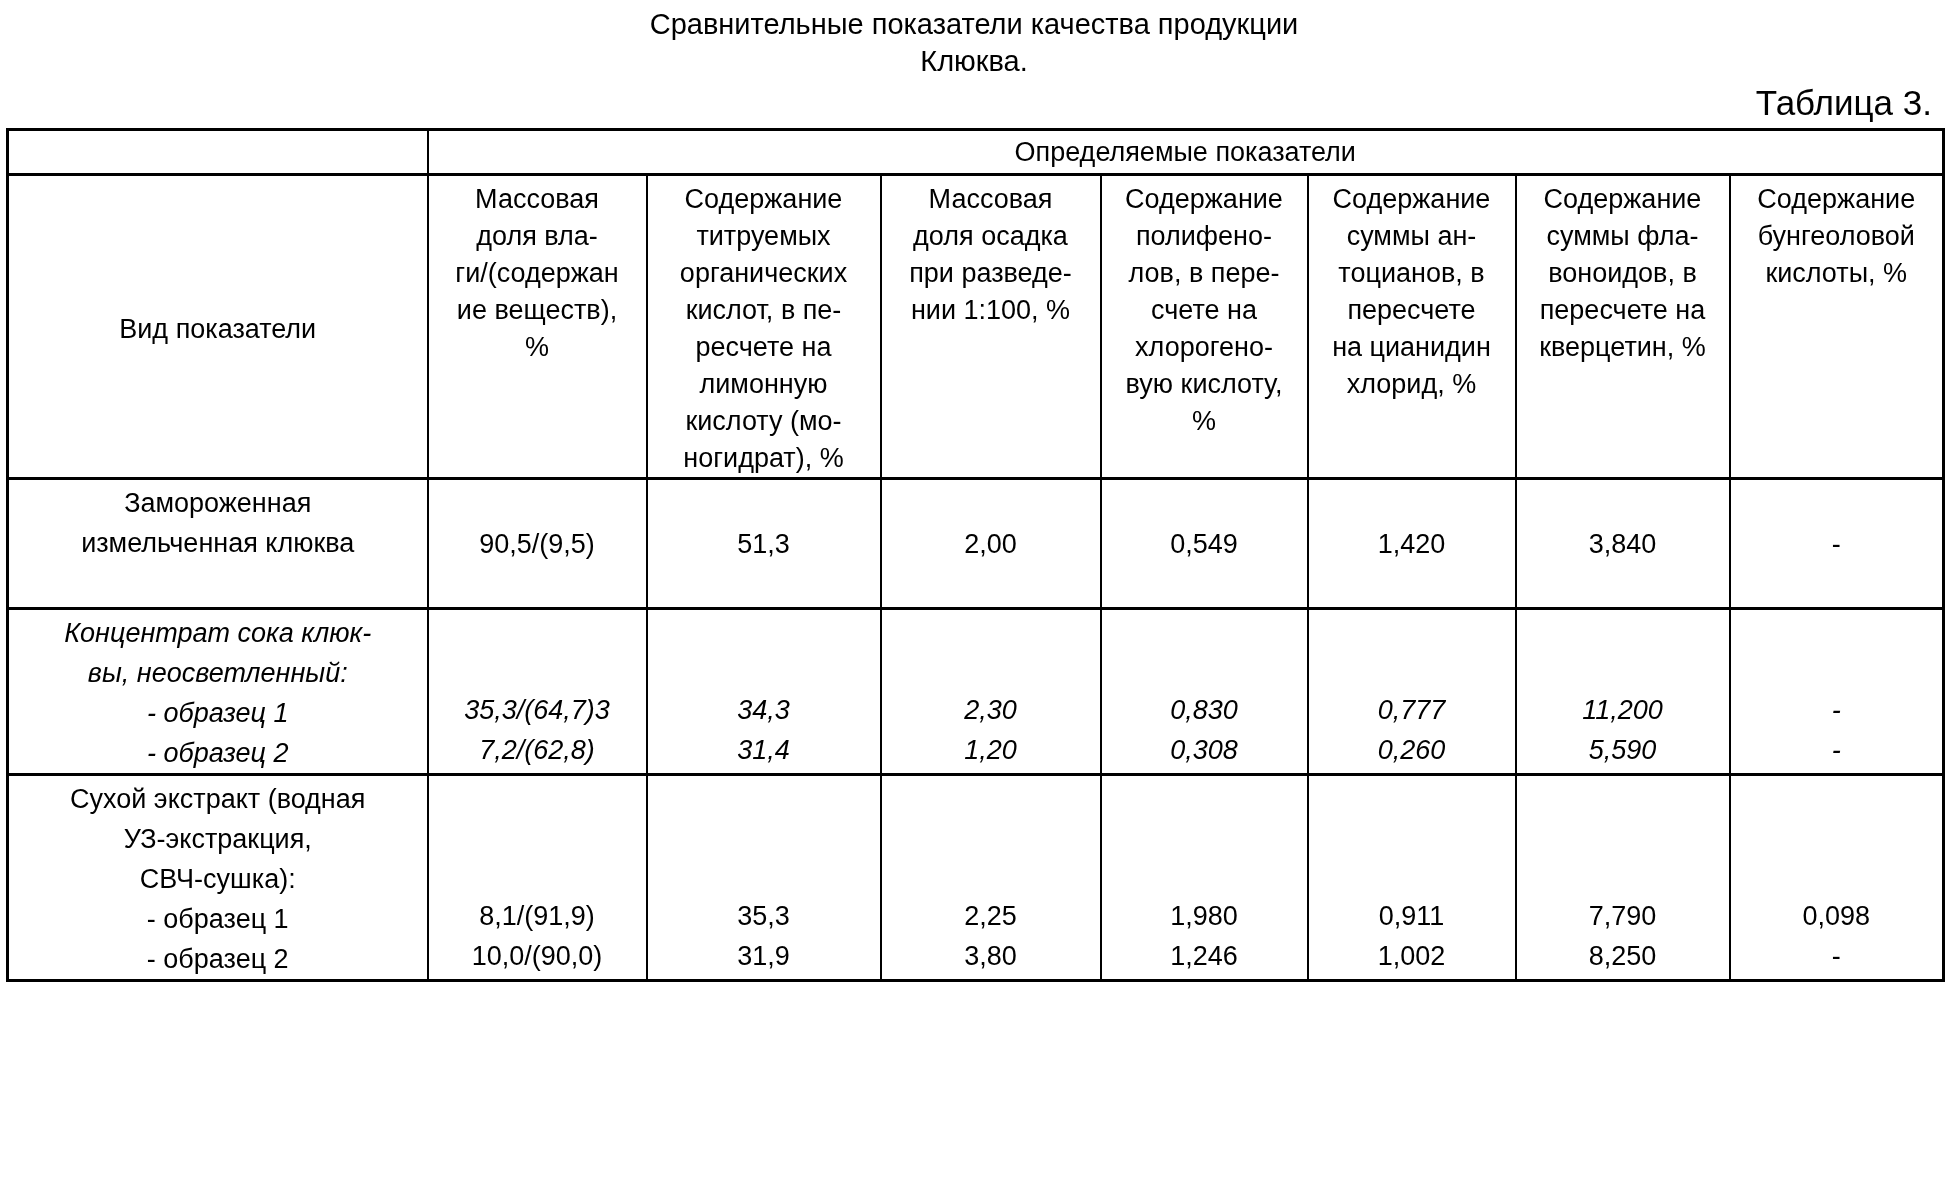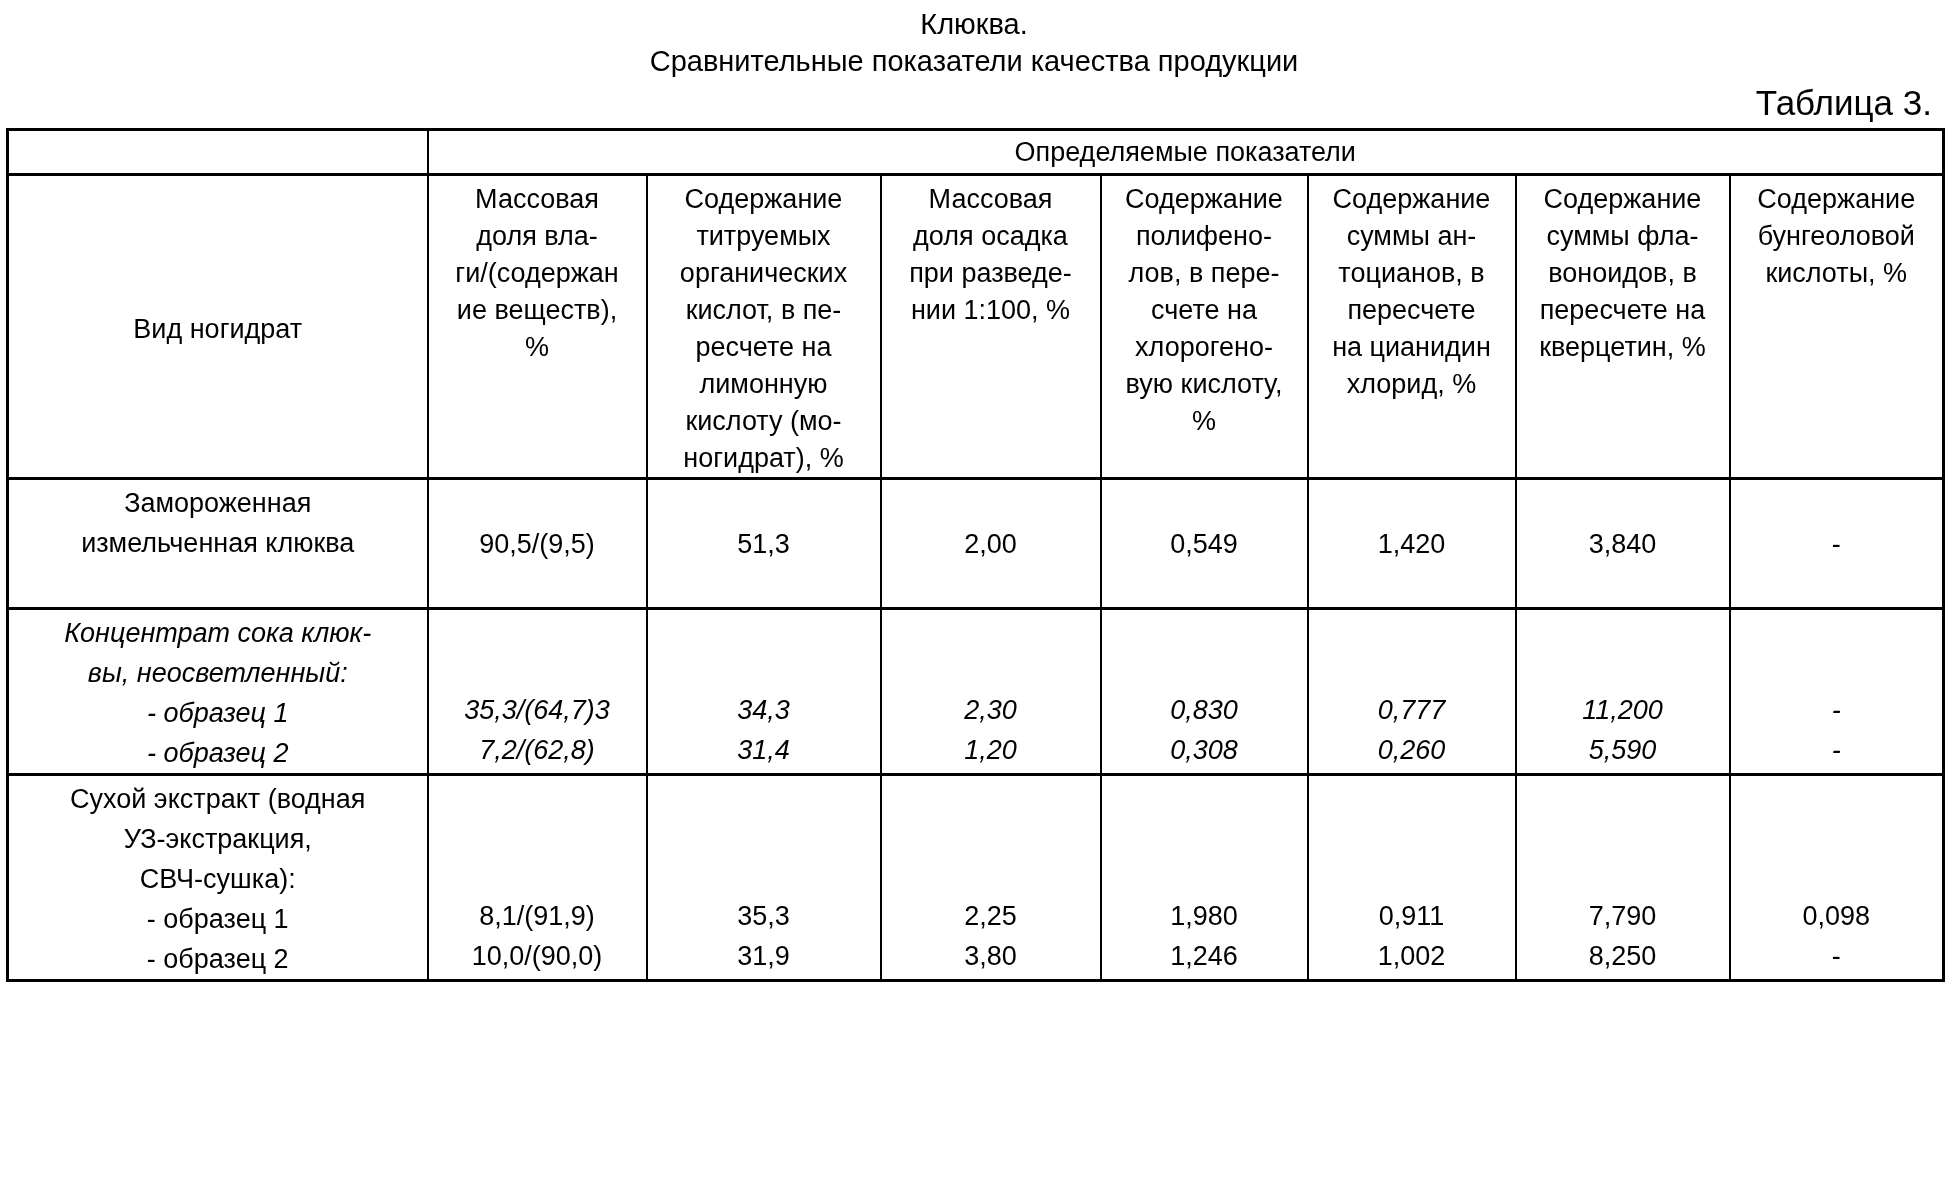--- a/index.html
+++ b/index.html
@@ -30,43 +30,43 @@
   .qt td.name{vertical-align:top;padding-top:3px;}
   .qt tr.r-mid td.val{vertical-align:middle;margin-left:33px;}
   .qt tr.r-bot td.val{vertical-align:bottom;padding-bottom:3px;}
   .rh-130{height:130px;} .rh-128{height:128px;} .rh-160{height:160px;font-style:italic;}
   .rh-120{height:120px;} .rh-204{height:204px;}
 </style>
 </head>
 <body>
 
 <div class="titles">
+  <div>Сравнительные показатели качества продукции</div>
   <div>Клюква.</div>
-  <div>Сравнительные показатели качества продукции</div>
 </div>
 <div class="caption">Таблица 3.</div>
 
 <table class="qt">
   <colgroup>
     <col style="width:420px">
       <col style="width:219px">
       <col style="width:234px">
     <col style="width:220px">
       <col style="width:207px">
       <col style="width:208px">
     <col style="width:214px">
       <col style="width:214px">
   </colgroup>
   <thead>
     <tr class="band">
       <td></td>
       <td colspan="7">Определяемые показатели</td>
     </tr>
     <tr class="heads">
-      <th style="vertical-align:middle;line-height:34px">Вид ногидрат</th>
+      <th style="vertical-align:middle;line-height:34px">Вид показатели</th>
       <th>Массовая
 доля вла-
 ги/(содержан
 ие веществ),
 %</th>
       <th>Содержание
 титруемых
 органических
 кислот, в пе-
 ресчете на

